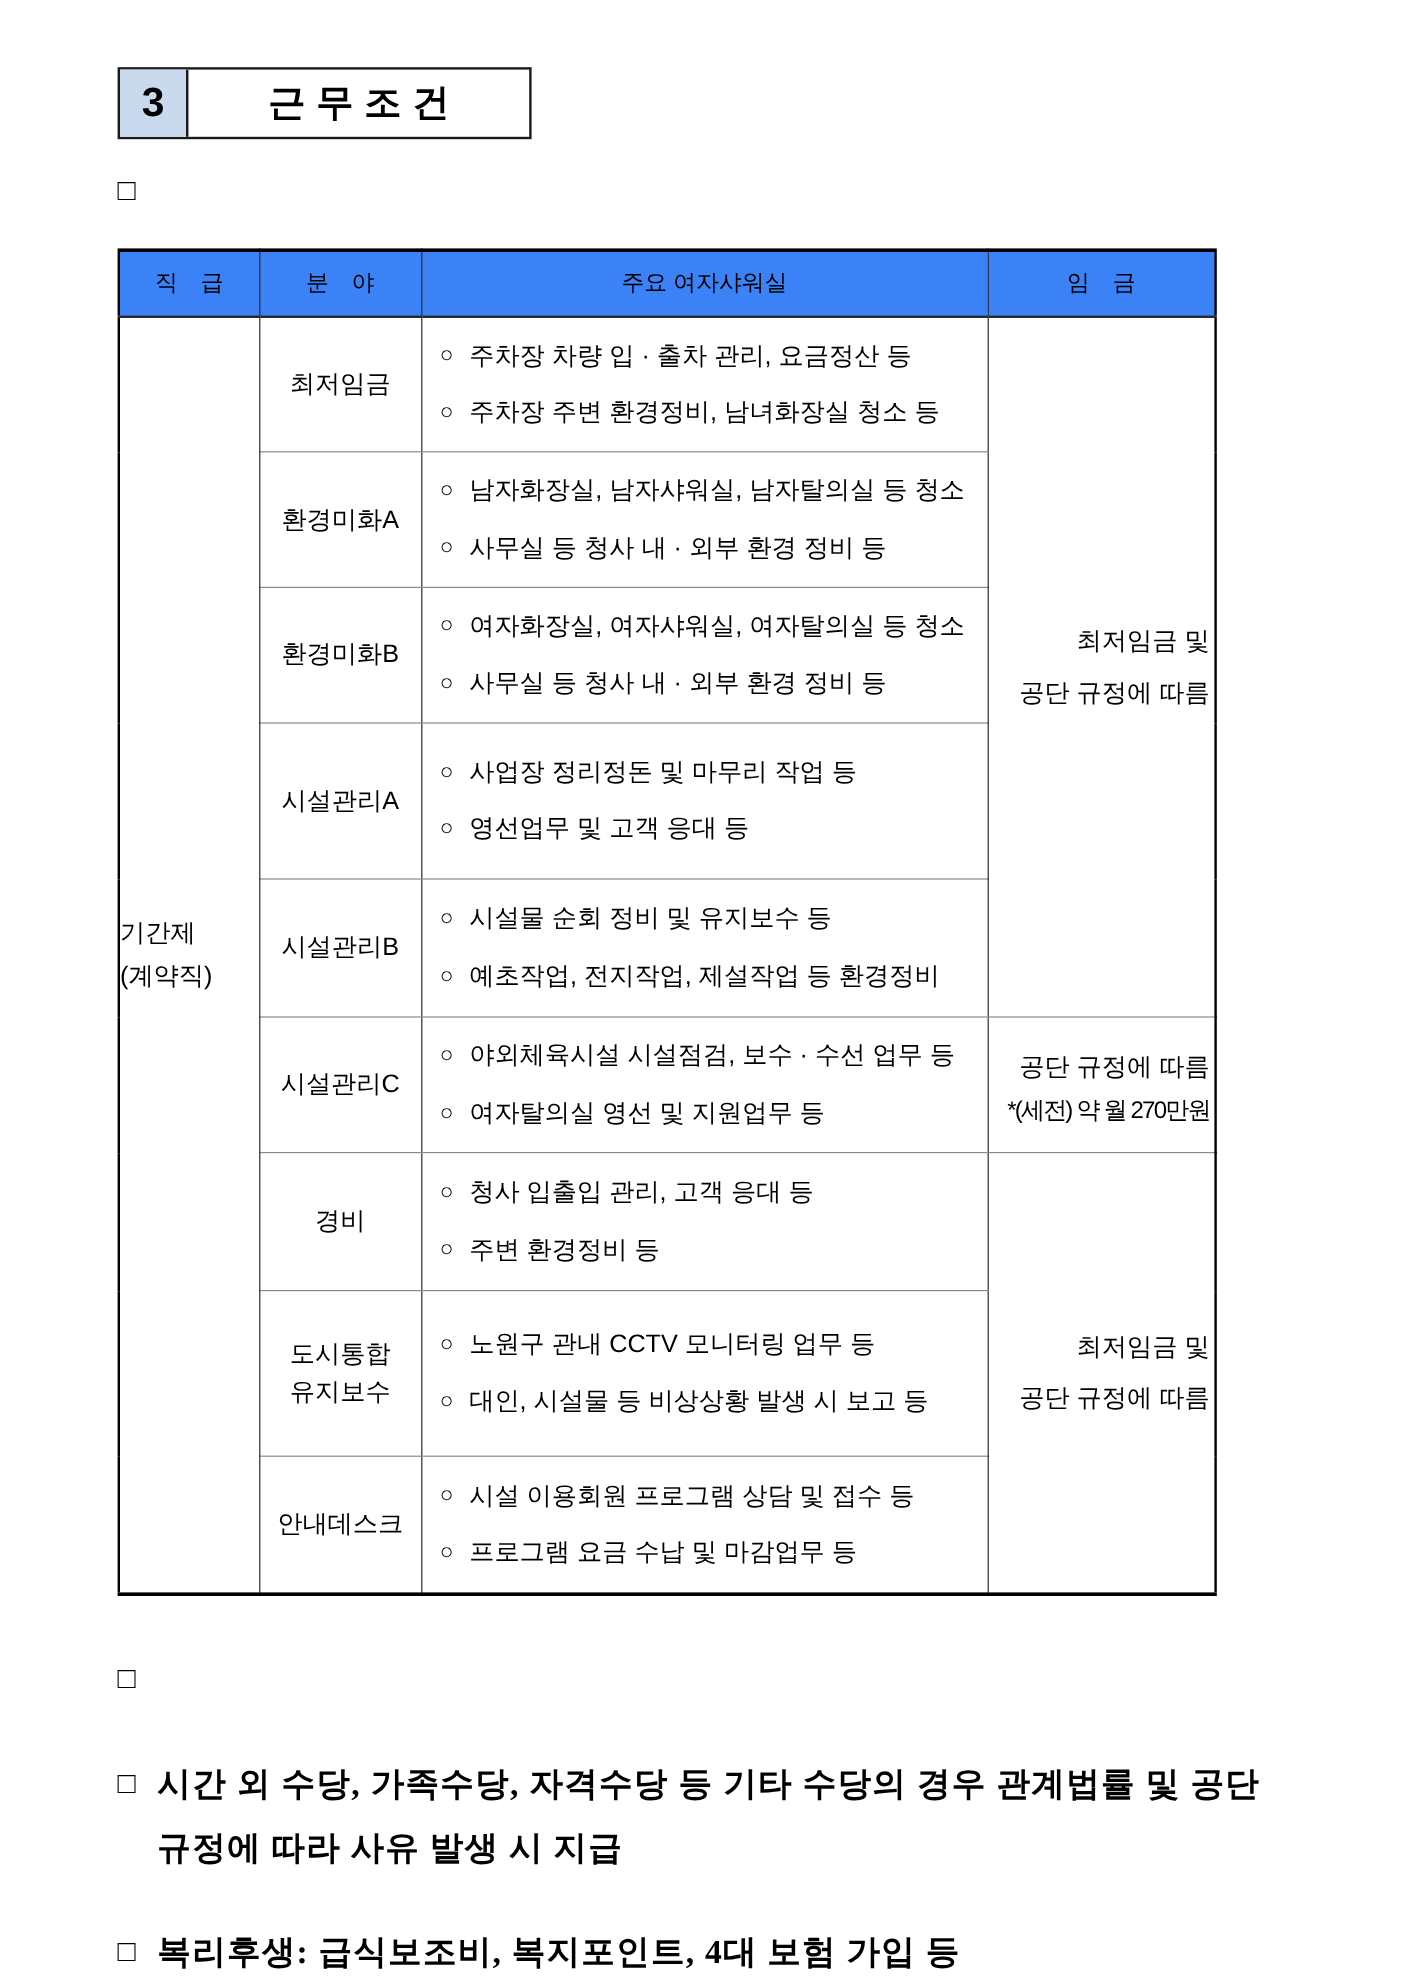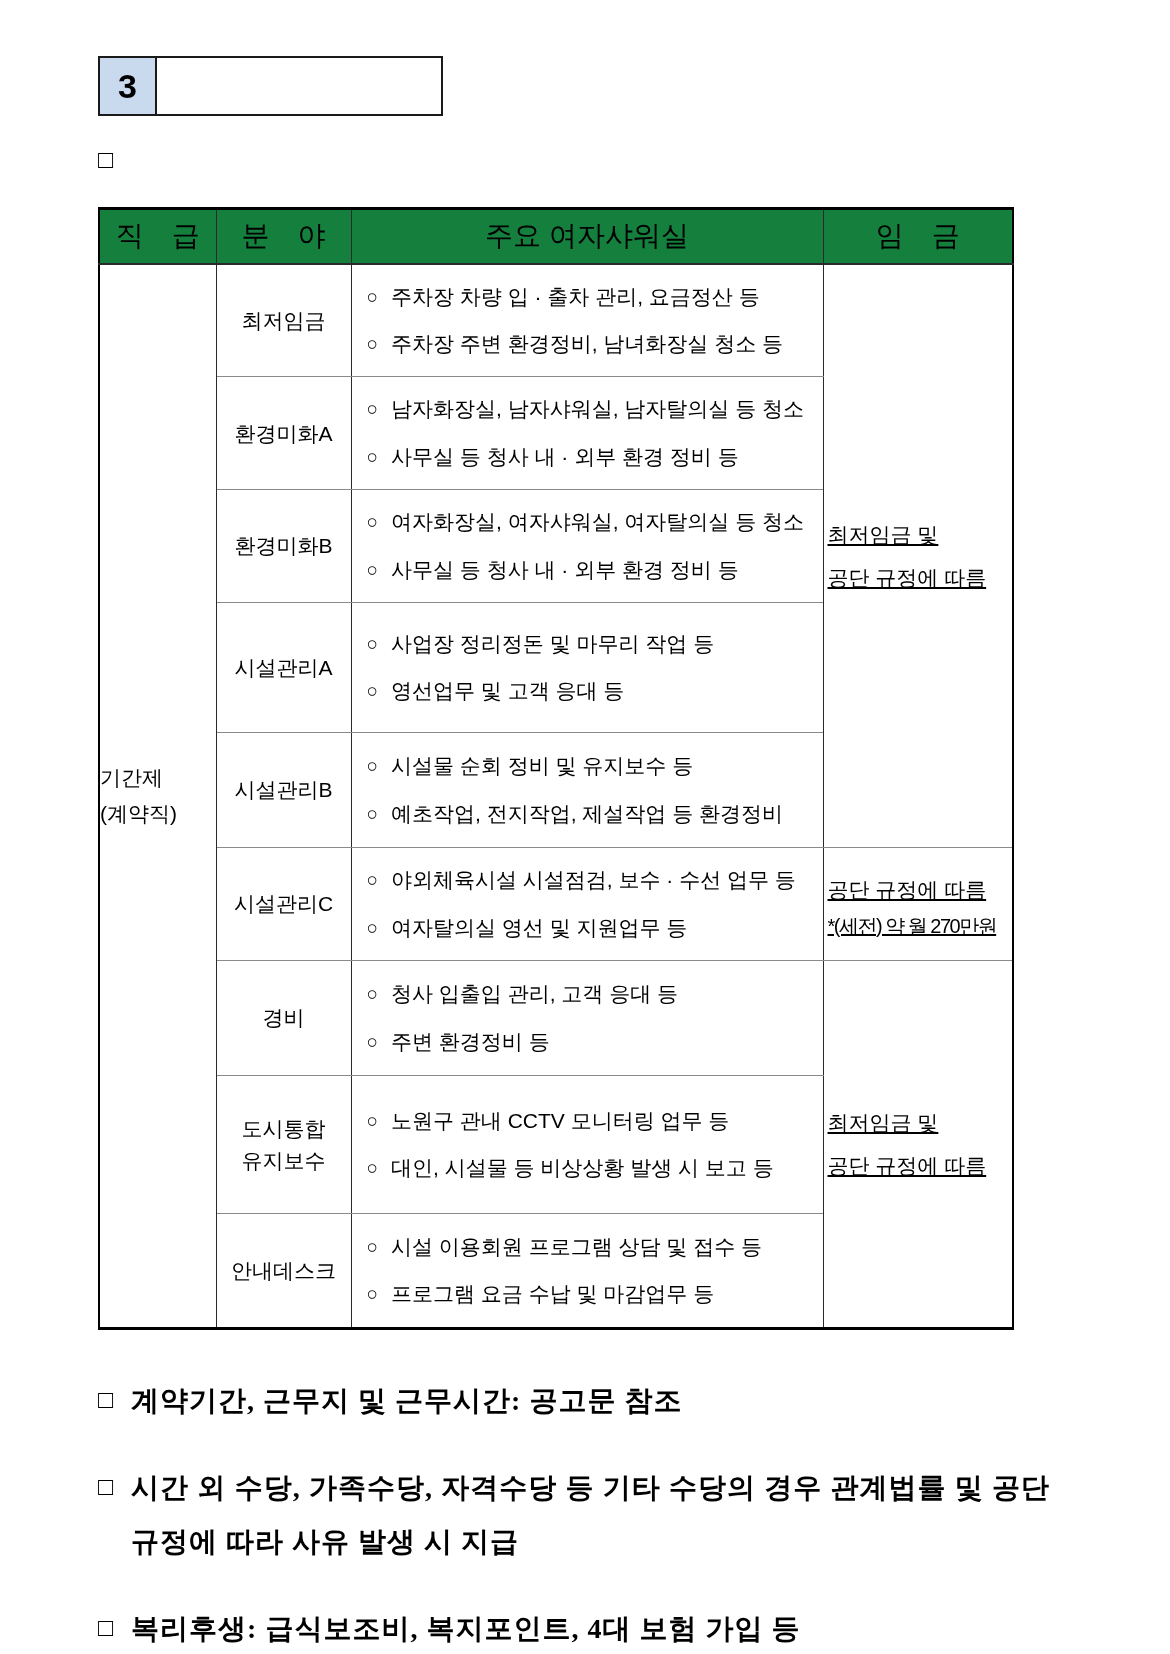--- a/index.html
+++ b/index.html
@@ -36,56 +36,57 @@
   .subheading .sq { font-weight: 400; font-size: 25px; letter-spacing: 0; }
 
   
   table.work {
     margin-top: 33px; width: 914px;
     border-collapse: collapse; table-layout: fixed;
     border-left: 2px solid #000; border-right: 2px solid #000;
     border-top: 3.5px solid #000; border-bottom: 3.5px solid #000;
   }
   table.work th {
-    background: #15803d; height: 55px;
-    font-size: 28px; font-weight: 400;
+    background: #3b82f6; height: 55px;
+    font-size: 19px; font-weight: 400;
     border-left: 1.5px solid #2a2a2a; border-right: 1.5px solid #2a2a2a;
     border-bottom: 2.5px solid #2a2a2a;
   }
   table.work td {
     border-left: 1.5px solid #2a2a2a; border-right: 1.5px solid #2a2a2a;
     border-top: 1px solid #8a8a8a; border-bottom: 1px solid #8a8a8a;
     font-size: 21px;
   }
   td.pos { text-align: left; font-size: 22px; line-height: 1.7; }
   td.field { text-align: center; padding: 0 14px; line-height: 1.5; }
   td.duties { padding: 17px 8px 17px 15px; }
   .duty { display: flex; align-items: flex-start; gap: 13px; line-height: 1.45; }
   .duty + .duty { margin-top: 17px; }
   .duty .ob { font-size: 19px; line-height: 1.6; }
-  td.wage { text-align: left; font-size: 22px; line-height: 2.05; padding: 0 4px; text-decoration: underline; }
+  td.wage { text-align: right; font-size: 22px; line-height: 2.05; padding: 0 4px; }
   td.wage .wage-sub { font-size: 20px; letter-spacing: -1.5px; line-height: 1.5; }
 
   
   .notes { margin-top: 44px; width: 952px; }
   .note {
     display: flex; gap: 18px; margin-bottom: 34px;
     font-family: "Liberation Serif", "DejaVu Serif", serif;
     font-size: 28px; font-weight: 700; line-height: 1.9;
   }
   .note .sq { font-weight: 400; font-size: 25px; line-height: 2.1; }
   .note .note-text { text-align: justify; letter-spacing: 1px; }
 </style>
 </head>
 <body>
 
 <div class="page">
 
   <div class="section-badge">
     <div class="badge-num">3</div>
+    <div class="badge-title">근무조건</div>
   </div>
 
   <div class="subheading">
     <span class="sq">□</span>
   </div>
 
   <table class="work">
     <colgroup>
       <col style="width:117px">
         <col style="width:135px">
@@ -233,21 +234,20 @@
               <span>프로그램 요금 수납 및 마감업무 등</span>
             </div>
         </td>
       </tr>
     </tbody>
   </table>
 
   <div class="notes">
     <div class="note">
       <span class="sq">□</span>
-      <div class="note-text">계약기간, 근무지 및 근무시간: 공고문 참조</div>
     </div>
     <div class="note">
       <span class="sq">□</span>
       <div class="note-text">시간 외 수당, 가족수당, 자격수당 등 기타 수당의 경우 관계법률 및 공단 규정에 따라 사유 발생 시 지급</div>
     </div>
     <div class="note">
       <span class="sq">□</span>
       <div class="note-text">복리후생: 급식보조비, 복지포인트, 4대 보험 가입 등</div>
     </div>
   </div>

